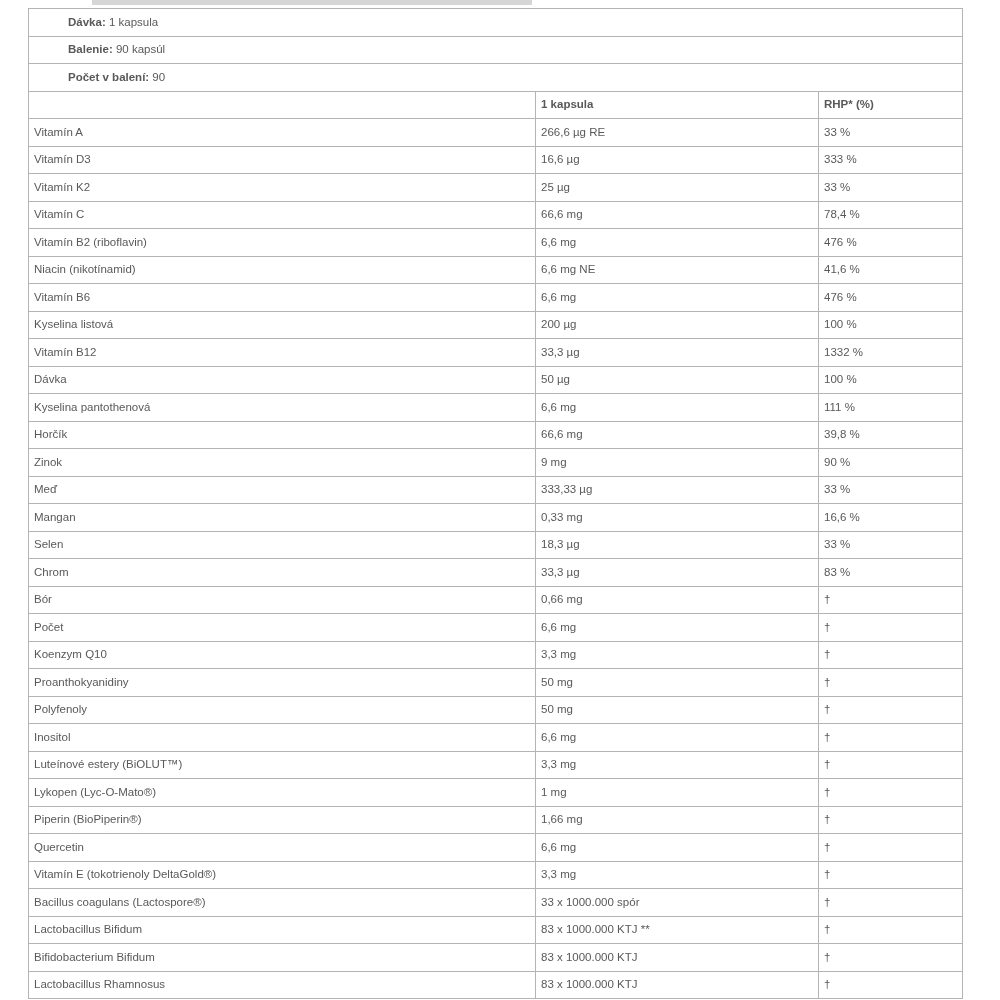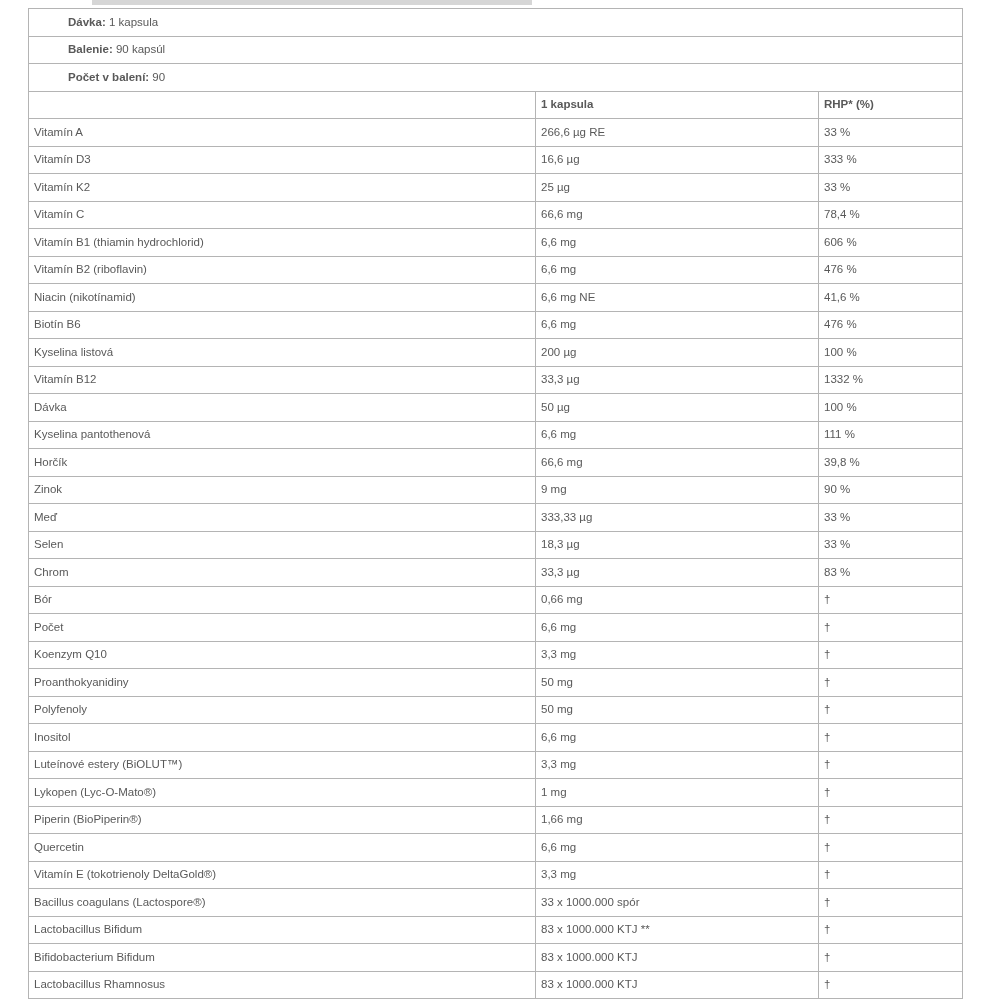--- a/index.html
+++ b/index.html
@@ -66,36 +66,31 @@
           <td>Vitamín K2</td>
           <td>25 µg</td>
           <td>33 %</td>
         </tr>
         <tr>
           <td>Vitamín C</td>
           <td>66,6 mg</td>
           <td>78,4 %</td>
         </tr>
         <tr>
-          <td>Vitamín B1 (thiamin hydrochlorid)</td>
-          <td>6,6 mg</td>
-          <td>606 %</td>
-        </tr>
-        <tr>
           <td>Vitamín B2 (riboflavin)</td>
           <td>6,6 mg</td>
           <td>476 %</td>
         </tr>
         <tr>
           <td>Niacin (nikotínamid)</td>
           <td>6,6 mg NE</td>
           <td>41,6 %</td>
         </tr>
         <tr>
-          <td>Biotín B6</td>
+          <td>Vitamín B6</td>
           <td>6,6 mg</td>
           <td>476 %</td>
         </tr>
         <tr>
           <td>Kyselina listová</td>
           <td>200 µg</td>
           <td>100 %</td>
         </tr>
         <tr>
           <td>Vitamín B12</td>
@@ -119,20 +114,25 @@
         </tr>
         <tr>
           <td>Zinok</td>
           <td>9 mg</td>
           <td>90 %</td>
         </tr>
         <tr>
           <td>Meď</td>
           <td>333,33 µg</td>
           <td>33 %</td>
+        </tr>
+        <tr>
+          <td>Mangan</td>
+          <td>0,33 mg</td>
+          <td>16,6 %</td>
         </tr>
         <tr>
           <td>Selen</td>
           <td>18,3 µg</td>
           <td>33 %</td>
         </tr>
         <tr>
           <td>Chrom</td>
           <td>33,3 µg</td>
           <td>83 %</td>

